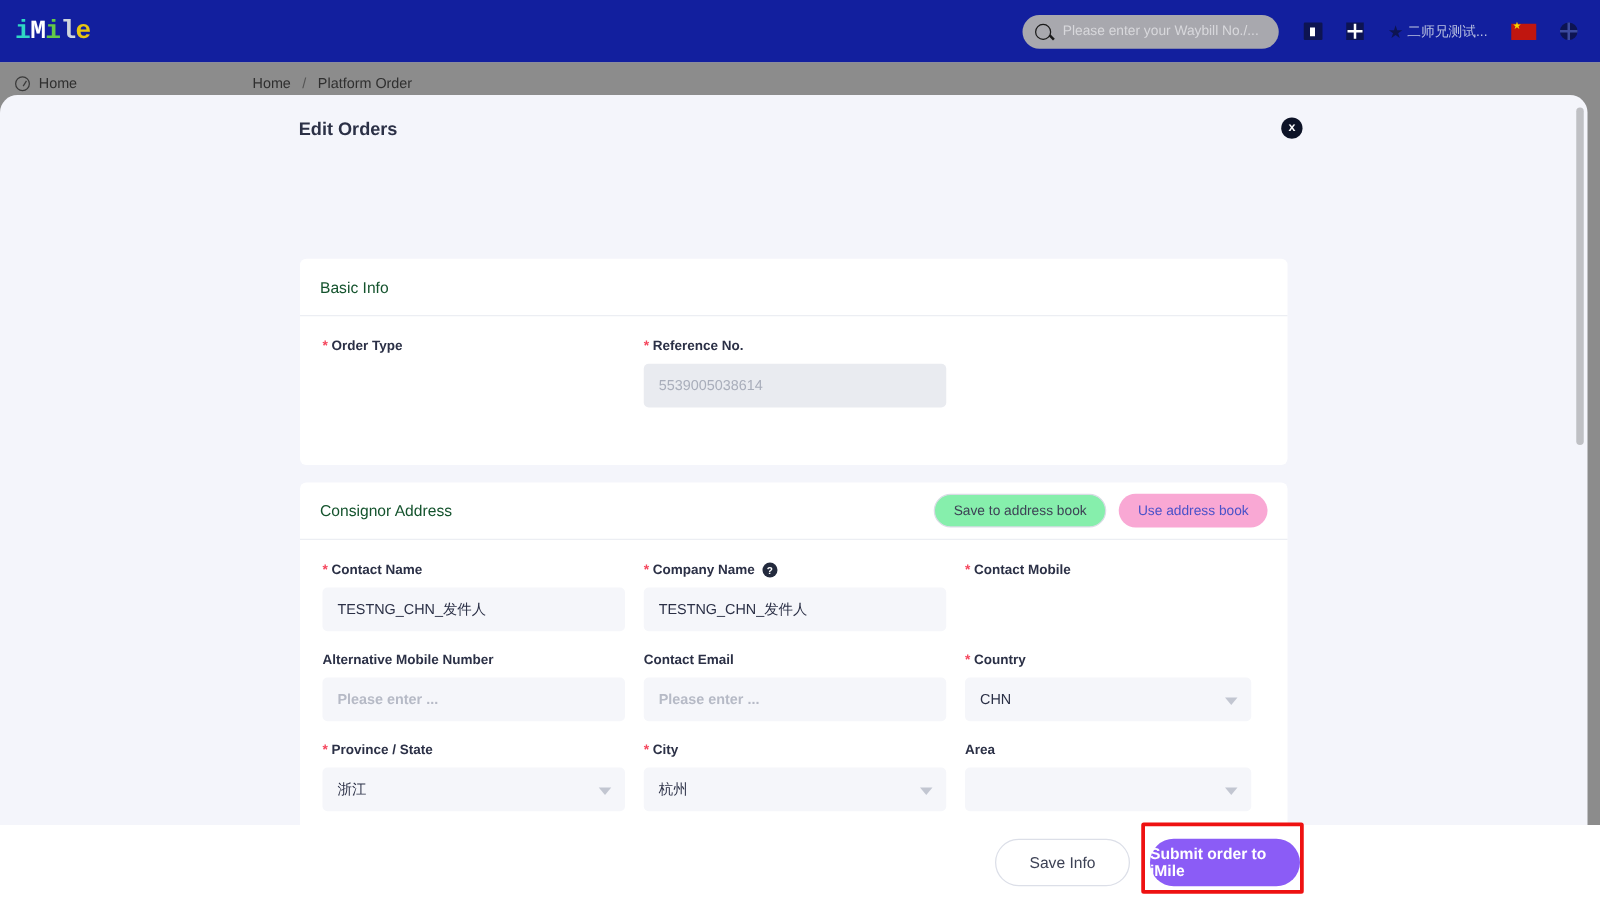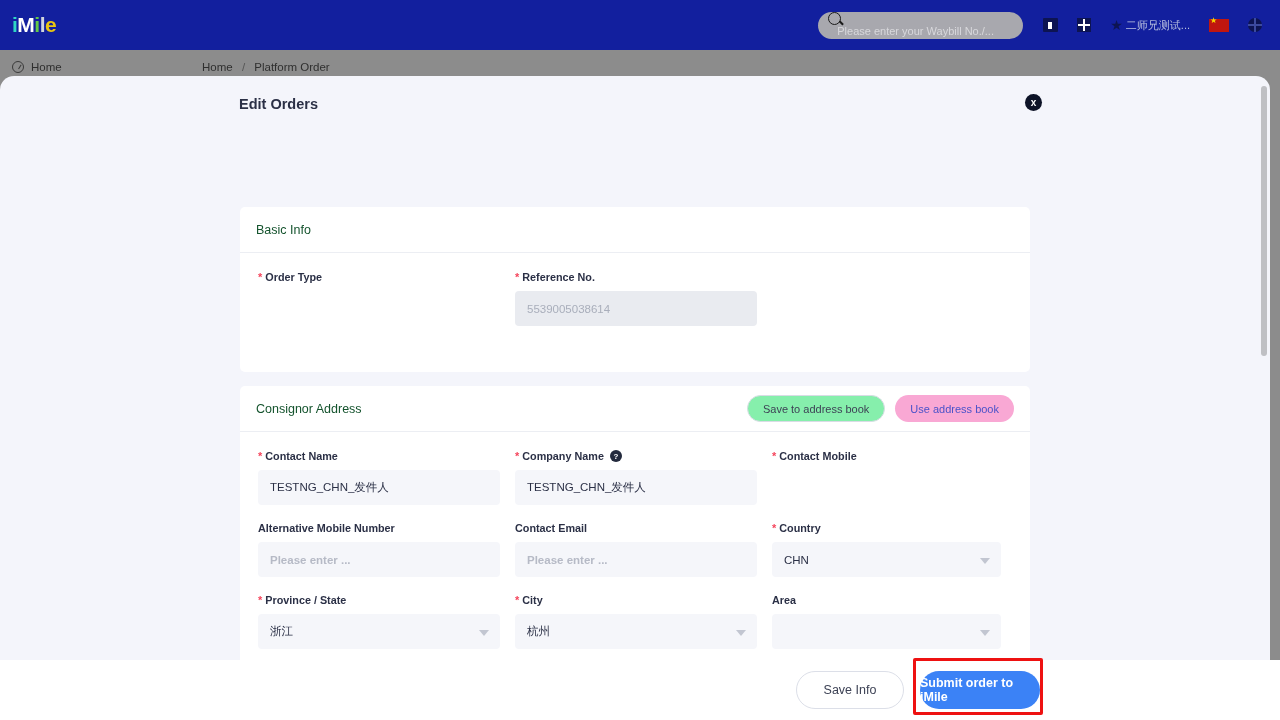--- a/index.html
+++ b/index.html
@@ -9,36 +9,36 @@
     overflow: hidden; background: #ffffff;
   }
 
   
   .topbar {
     position: absolute; left: 0; top: 0; width: 1280px; height: 50px;
     background: #121f9e; display: flex; align-items: center;
   }
   .logo {
     margin-left: 12px; font-size: 21px; font-weight: bold;
-    letter-spacing: -0.5px; font-family: Liberation Sans, sans-serif;
+    letter-spacing: -0.5px; font-family: Liberation Mono, monospace;
   }
   .logo .l1 { color: #2fd7c4; }
   .logo .l2 { color: #ffffff; }
   .logo .l3 { color: #63c948; }
   .logo .l4 { color: #cfd4dd; }
   .logo .l5 { color: #e8c511; }
 
   .topright {
     margin-left: auto; display: flex; align-items: center; height: 50px;
     padding-right: 18px;
   }
   .searchbox {
     width: 205px; height: 27px; border-radius: 14px;
-    background: #a8a8ae; display: flex; 
-    padding: 0 10px; margin-right: 20px; flex-direction: column;
+    background: #a8a8ae; display: flex; align-items: center;
+    padding: 0 10px; margin-right: 20px;
   }
   .searchbox .sicon {
     width: 13px; height: 13px; border: 1.6px solid #1a1a1a;
     border-radius: 50%; position: relative; flex: 0 0 auto;
   }
   .searchbox .sicon::after {
     content: ""; position: absolute; width: 5px; height: 1.6px;
     background: #1a1a1a; right: -4px; bottom: 0px;
     transform: rotate(45deg);
   }
@@ -198,21 +198,21 @@
   }
   .fbtn {
     height: 38px; border-radius: 19px; font-size: 12.5px;
     display: flex; align-items: center; justify-content: center;
     cursor: pointer;
   }
   .fbtn.ghost {
     width: 108px; border: 1px solid #dcdfe8; background: #ffffff; color: #3d4255;
   }
   .fbtn.primary {
-    width: 120px; background: #3b82f6; color: #ffffff; font-weight: bold;
+    width: 120px; background: #8b5cf6; color: #ffffff; font-weight: bold;
     margin-left: 16px;
   }
   .hl-box {
     position: absolute; left: 913px; top: 658px;
     width: 130px; height: 57px; border: 3px solid #ee1111;
     border-radius: 2px; pointer-events: none;
   }
 </style>
 </head>
 <body>

